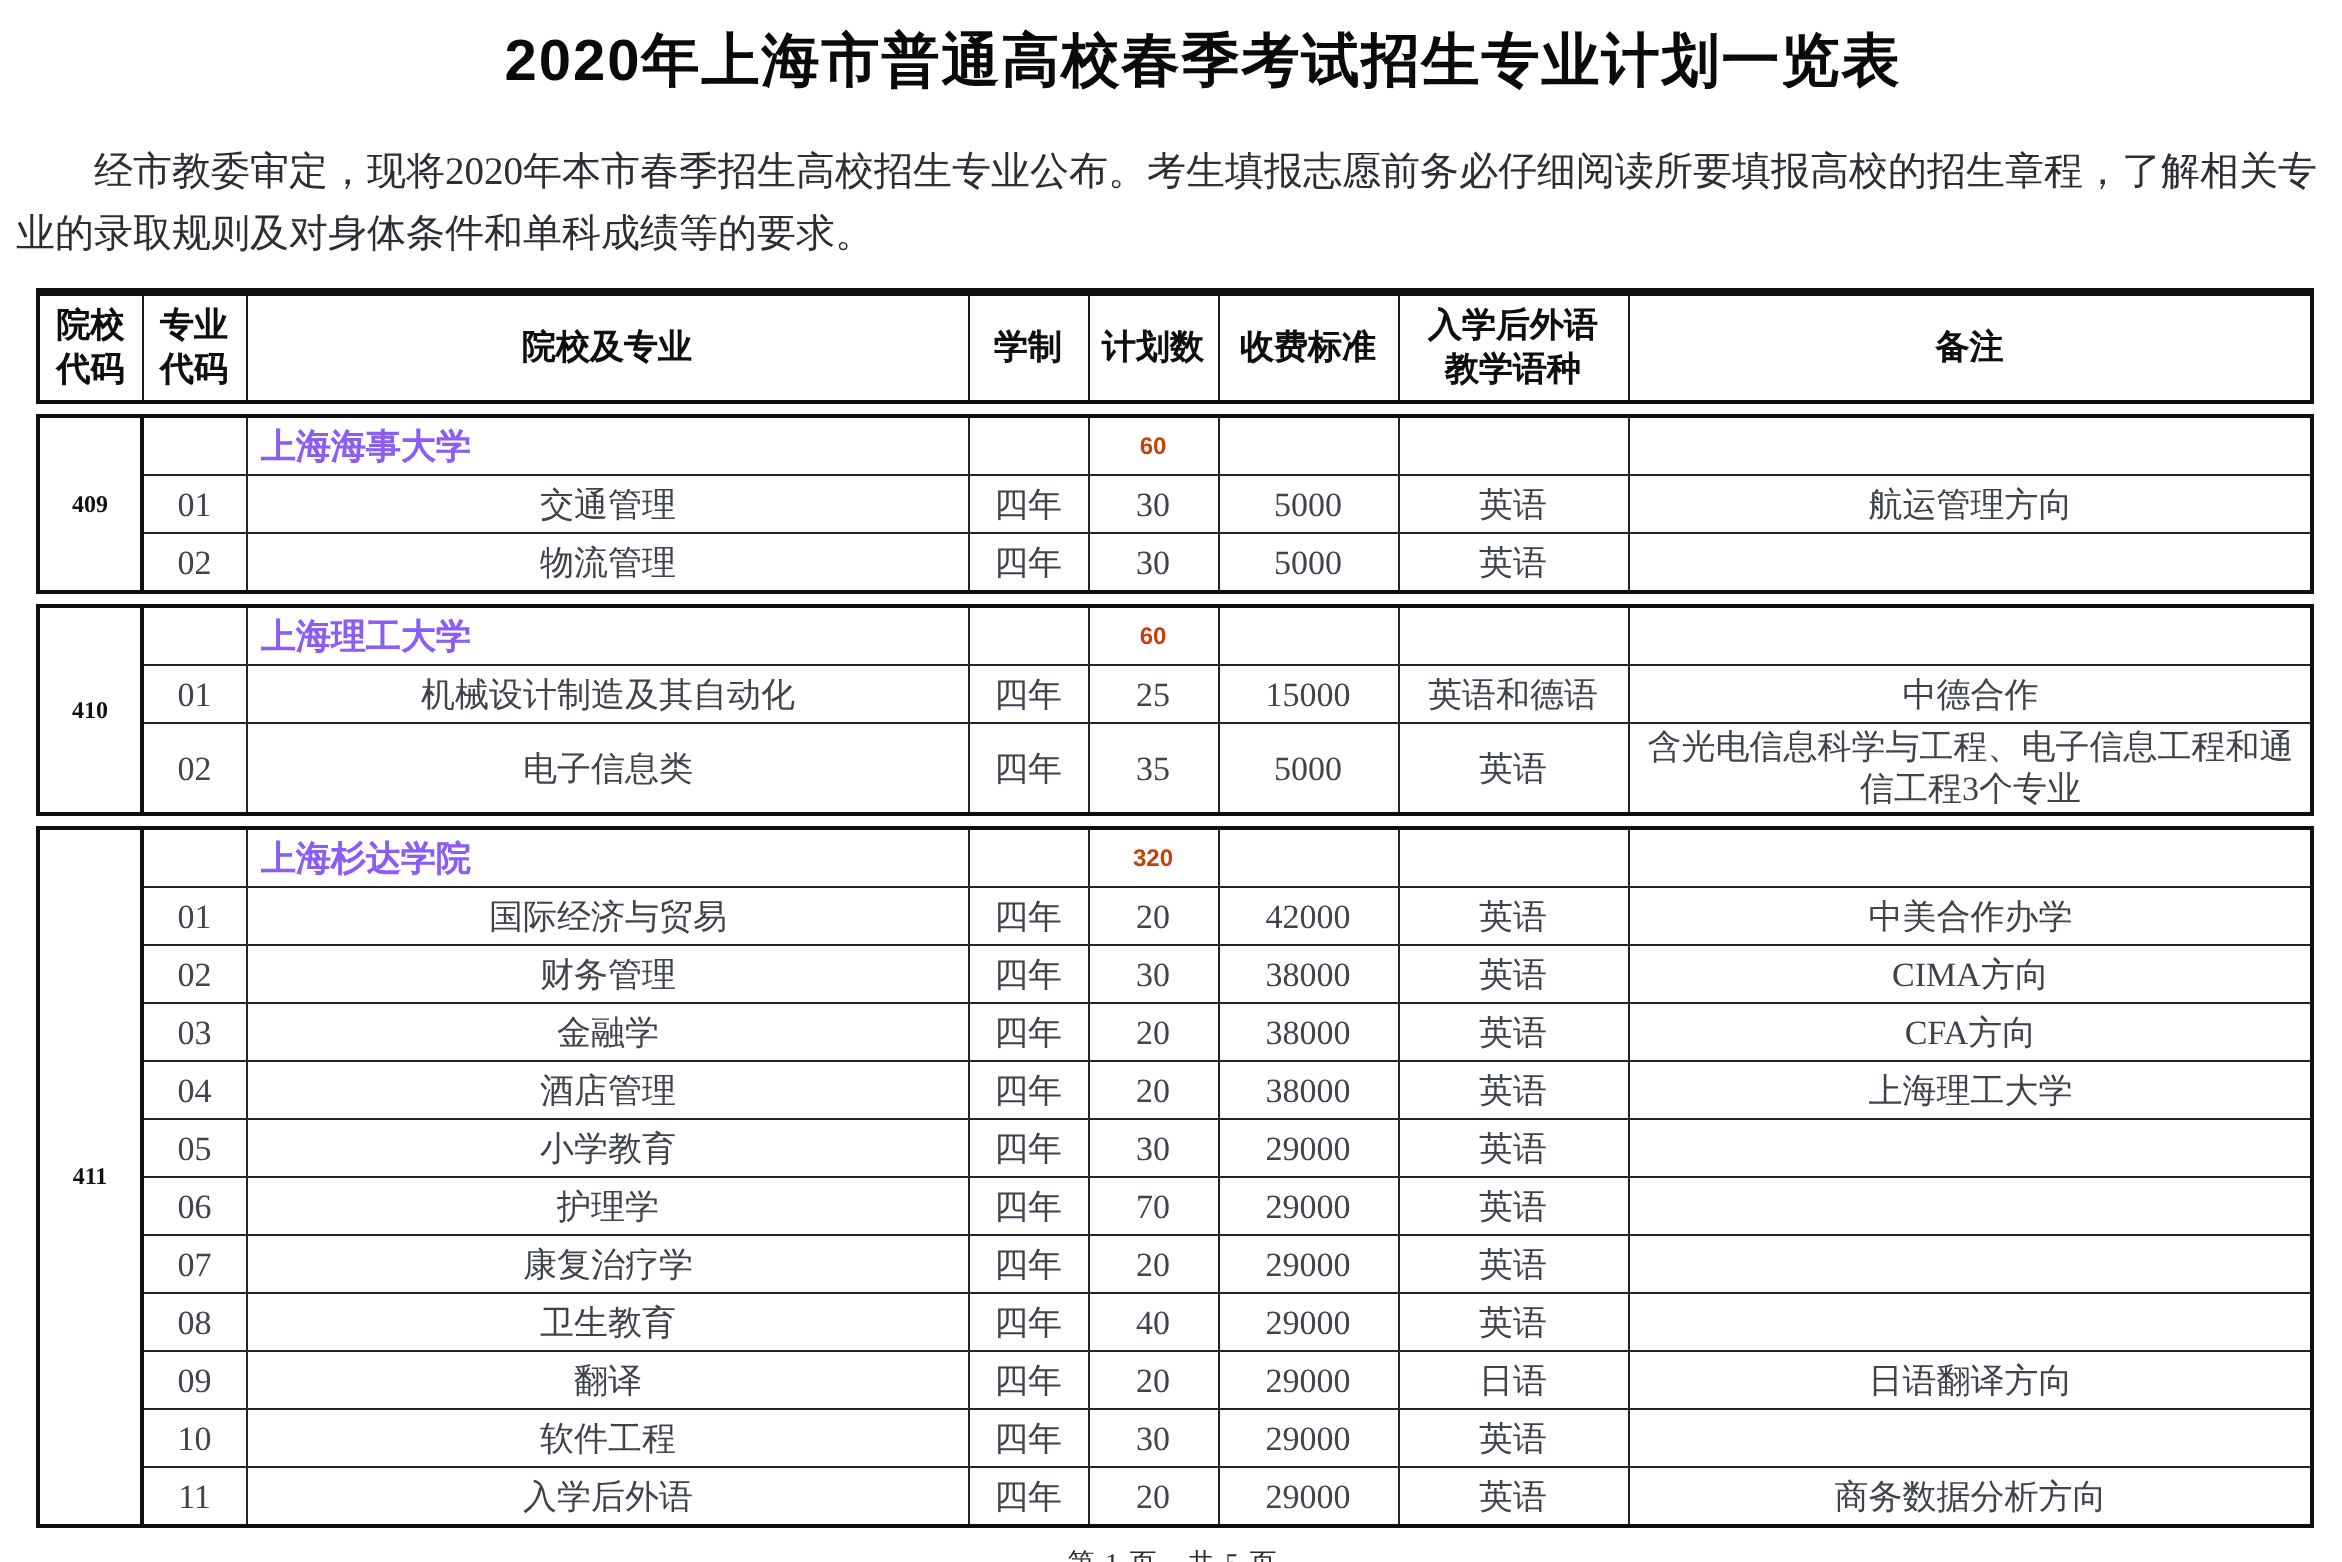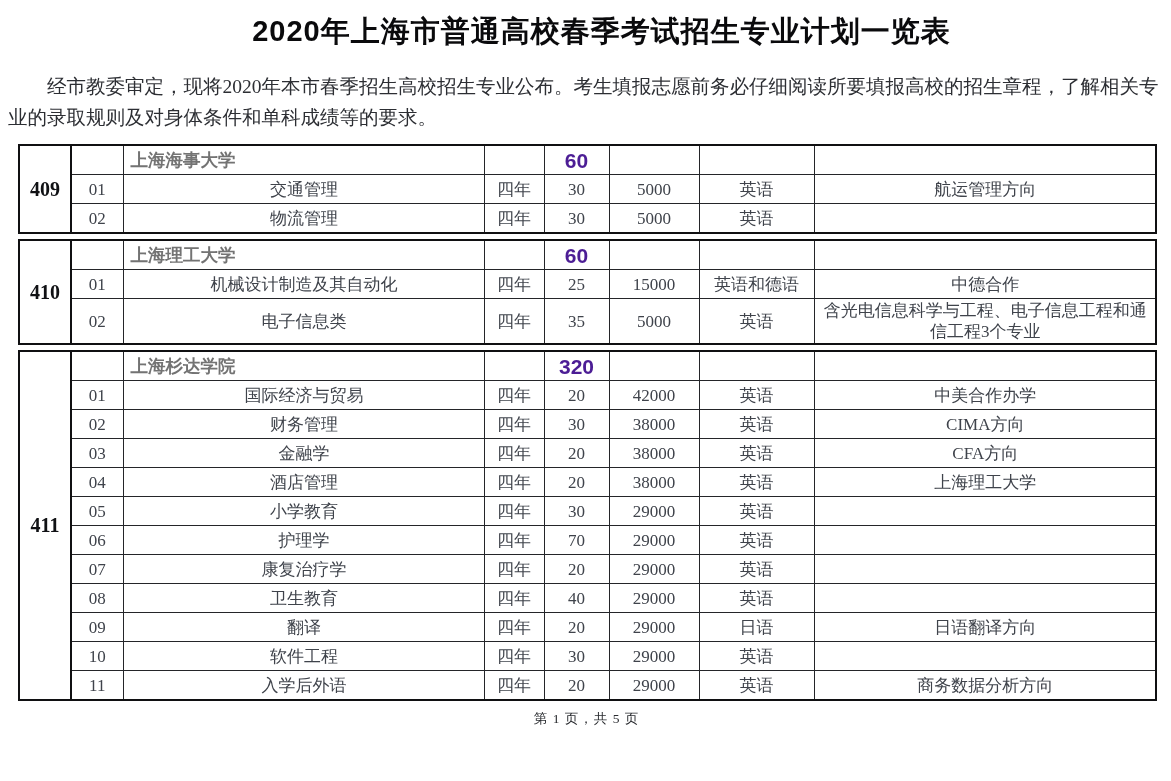--- a/index.html
+++ b/index.html
@@ -77,38 +77,38 @@
     vertical-align: middle;
     text-align: center;
     font-size: 17px;
     line-height: 21px;
     color: #3f434b;
     padding: 1px 3px;
     overflow: hidden;
   }
   .block-table td.code-cell {
     font-weight: bold;
-    font-size: 20px;
+    font-size: 12px;
     color: #101114;
     border-right: 2px solid #101012;
   }
   .block-table td.uni-name-cell {
     text-align: left;
     padding-left: 7px;
     font-family: "Liberation Sans", "DejaVu Sans", sans-serif;
     font-weight: bold;
     font-size: 17.5px;
-    color: #737373;
+    color: #8b5cf6;
     margin-left: 48px;
   }
   .block-table td.total-cell {
     font-family: "Liberation Sans", "DejaVu Sans", sans-serif;
     font-weight: bold;
-    font-size: 21px;
-    color: #4c1d95;
+    font-size: 12px;
+    color: #c2410c;
   }
   .block-table td.major-name-cell,
   .block-table td.remark-cell {
     text-align: center;
     padding-left: 7px;
     padding-right: 6px;
   }
   .page-footer {
     margin-top: 9px;
     text-align: center;
@@ -118,20 +118,47 @@
   }
 </style>
 </head>
 <body>
 
 <h1 class="doc-title">2020年上海市普通高校春季考试招生专业计划一览表</h1>
 
 <p class="intro">经市教委审定，现将2020年本市春季招生高校招生专业公布。考生填报志愿前务必仔细阅读所要填报高校的招生章程，了解相关专业的录取规则及对身体条件和单科成绩等的要求。</p>
 
 <div class="table-wrap">
+  <table class="header-table">
+    <colgroup>
+      <col class="c-code">
+        <col class="c-mcode">
+        <col class="c-name">
+        <col class="c-dur">
+      <col class="c-plan">
+        <col class="c-fee">
+        <col class="c-lang">
+        <col class="c-remark">
+    </colgroup>
+    <tbody>
+        <tr>
+      <td>院校
+代码</td>
+      <td>专业
+代码</td>
+      <td>院校及专业</td>
+      <td>学制</td>
+      <td>计划数</td>
+      <td>收费标准</td>
+      <td>入学后外语
+教学语种</td>
+      <td>备注</td>
+    </tr>
+  </tbody>
+    </table>
 
   <div id="blocks-container">
       <table class="block-table">
         <colgroup>
           <col class="c-code">
           <col class="c-mcode">
           <col class="c-name">
           <col class="c-dur">
           <col class="c-plan">
           <col class="c-fee">

